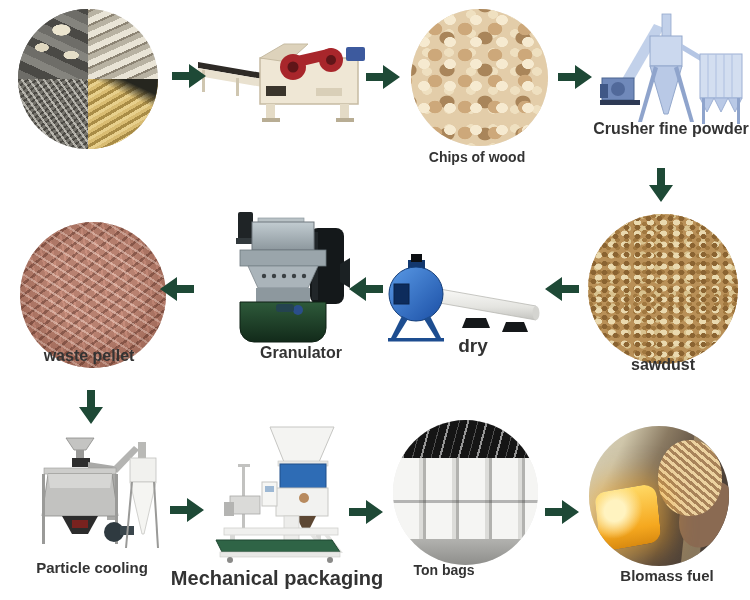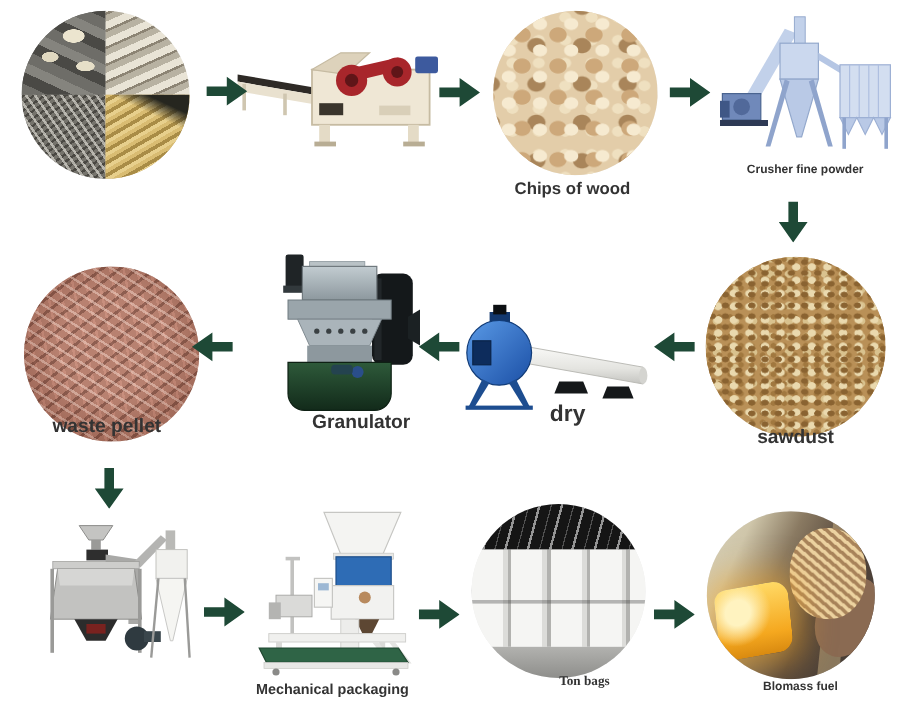--- a/index.html
+++ b/index.html
@@ -169,21 +169,21 @@
       <line x1="132" y1="42" x2="132" y2="86" stroke="#aebfe0"></line>
       <polygon points="100,86 107,100 114,86 121,100 128,86 135,100 142,86" fill="#b9c9e6" stroke="#9db0d4"></polygon>
       <rect x="102" y="86" width="3" height="26" fill="#8fa4cc"></rect>
       <rect x="137" y="86" width="3" height="26" fill="#8fa4cc"></rect>
       <rect x="2" y="66" width="32" height="22" fill="#7089ba" stroke="#4a6490"></rect>
       <circle cx="18" cy="77" r="7" fill="#51699a"></circle>
       <rect x="0" y="72" width="8" height="14" fill="#3f5786"></rect>
       <rect x="0" y="88" width="40" height="5" fill="#2e3a55"></rect>
     </svg>
   </div>
-  <div class="lbl" style="left:671px;top:136px;font-size:10px;">Crusher fine powder</div>
+  <div class="lbl" style="left:671px;top:120px;font-size:16px;">Crusher fine powder</div>
 
   <div class="arrow" style="left:648px;top:168px;">
     <svg width="26" height="34" viewBox="0 0 26 34">
         <polygon points="9,0 9,17 1,17 13,34 25,17 17,17 17,0" fill="currentColor"></polygon>
       </svg>
   </div>
 
   <div class="photo" style="left:588px;top:214px;width:150px;height:150px;">
     <div class="saw-fill"></div>
   </div>
@@ -297,20 +297,21 @@
       <rect x="85" y="38" width="3" height="70" fill="#9a9a98"></rect>
       <circle cx="84" cy="96" r="10" fill="#2f3a40"></circle>
       <rect x="90" y="90" width="14" height="9" fill="#3a464c"></rect>
       <rect x="108" y="6" width="8" height="18" fill="#b9b9b6"></rect>
       <rect x="100" y="22" width="26" height="24" fill="#f1f1ee" stroke="#c0c0bd" stroke-width="0.8"></rect>
       <polygon points="100,46 126,46 114,98 112,98" fill="#f5f5f2" stroke="#c6c6c3" stroke-width="0.8"></polygon>
       <line x1="102" y1="46" x2="96" y2="112" stroke="#9a9a98" stroke-width="2"></line>
       <line x1="124" y1="46" x2="128" y2="112" stroke="#9a9a98" stroke-width="2"></line>
     </svg>
   </div>
+  <div class="lbl" style="left:92px;top:559px;font-size:15px;">Particle cooling</div>
 
   <div class="arrow" style="left:170px;top:497px;">
     <svg width="34" height="26" viewBox="0 0 34 26">
         <polygon points="0,9 17,9 17,1 34,13 17,25 17,17 0,17" fill="currentColor"></polygon>
       </svg>
   </div>
 
   <div class="machine" style="left:214px;top:424px;width:133px;height:144px;">
     <svg viewBox="0 0 133 144">
       <polygon points="56,3 120,3 105,38 70,38" fill="#f4f4f2" stroke="#c6c6c3"></polygon>
@@ -330,44 +331,44 @@
       <rect x="16" y="111" width="5" height="18" fill="#dadad8"></rect>
       <rect x="102" y="111" width="5" height="18" fill="#dadad8"></rect>
       <polygon points="96,111 110,129 115,129 101,111" fill="#e4e4e2"></polygon>
       <polygon points="110,111 124,129 129,129 115,111" fill="#e4e4e2"></polygon>
       <polygon points="2,116 118,116 126,128 8,128" fill="#2f6446" stroke="#1f4630"></polygon>
       <rect x="6" y="128" width="120" height="5" fill="#e8e8e6" stroke="#c9c9c6" stroke-width="0.6"></rect>
       <circle cx="16" cy="136" r="3" fill="#8a8a88"></circle>
       <circle cx="116" cy="136" r="3" fill="#8a8a88"></circle>
     </svg>
   </div>
-  <div class="lbl" style="left:277px;top:567px;font-size:12px;">Mechanical packaging</div>
+  <div class="lbl" style="left:277px;top:567px;font-size:20px;">Mechanical packaging</div>
 
   <div class="arrow" style="left:349px;top:499px;">
     <svg width="34" height="26" viewBox="0 0 34 26">
         <polygon points="0,9 17,9 17,1 34,13 17,25 17,17 0,17" fill="currentColor"></polygon>
       </svg>
   </div>
 
   <div class="photo" style="left:393px;top:420px;width:145px;height:145px;">
     <div class="tb-top"></div>
     <div class="tb-bags"></div>
     <div class="tb-seam"></div>
     <div class="tb-floor"></div>
   </div>
-  <div class="lbl" style="left:487px;top:562px;font-size:11px;font-family:Liberation Serif, serif;">Ton bags</div>
+  <div class="lbl" style="left:444px;top:562px;font-size:14px;">Ton bags</div>
 
   <div class="arrow" style="left:545px;top:499px;">
     <svg width="34" height="26" viewBox="0 0 34 26">
         <polygon points="0,9 17,9 17,1 34,13 17,25 17,17 0,17" fill="currentColor"></polygon>
       </svg>
   </div>
 
   <div class="photo" style="left:589px;top:426px;width:140px;height:140px;">
     <div class="bf-bg"></div>
     <div class="bf-panel"></div>
     <div class="bf-hand"></div>
     <div class="bf-pellets"></div>
     <div class="bf-stove"></div>
   </div>
-  <div class="lbl" style="left:667px;top:567px;font-size:10px;">Blomass fuel</div>
+  <div class="lbl" style="left:667px;top:567px;font-size:15px;">Blomass fuel</div>
 
 </div>
 
 </body></html>

